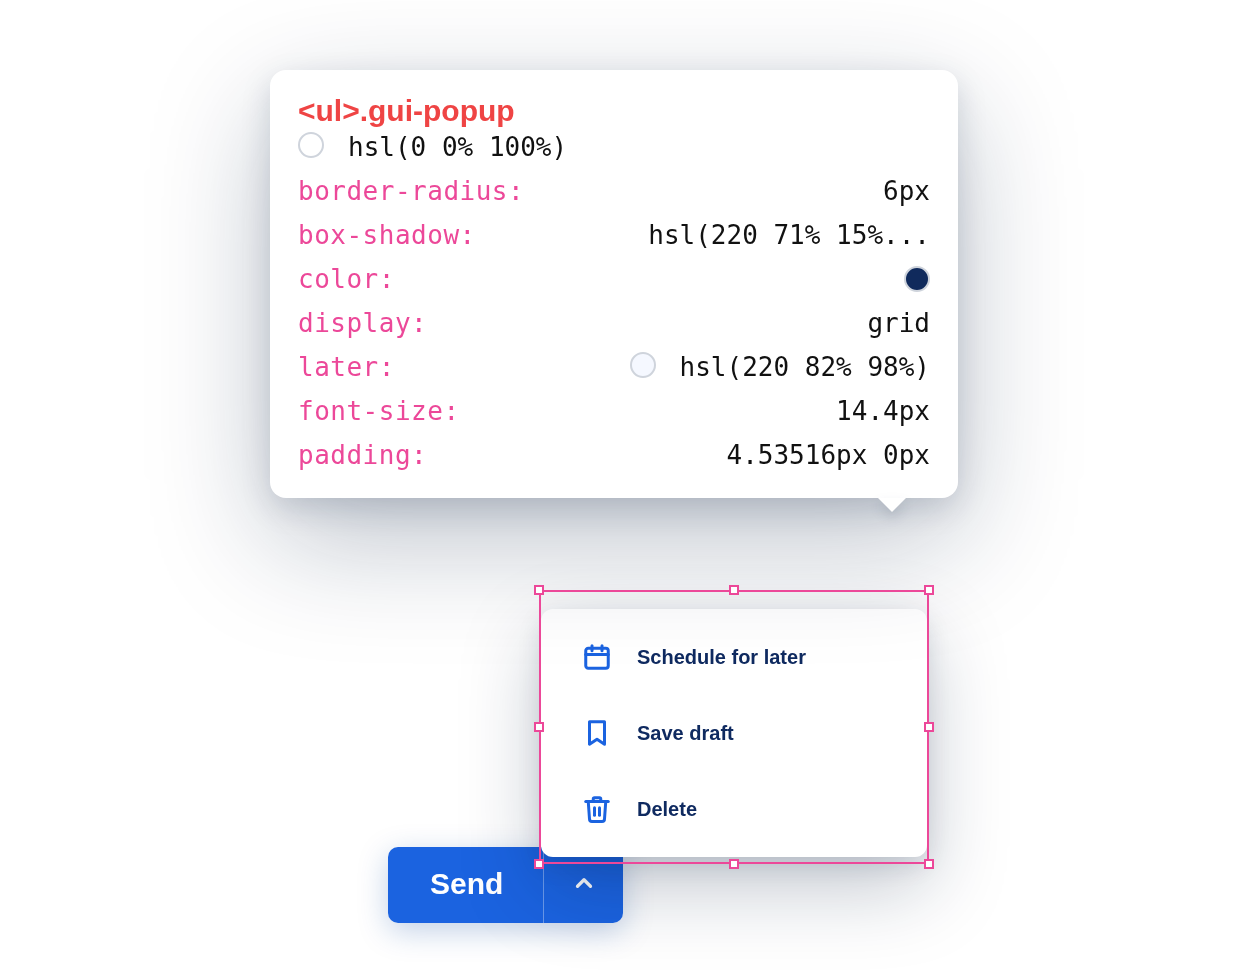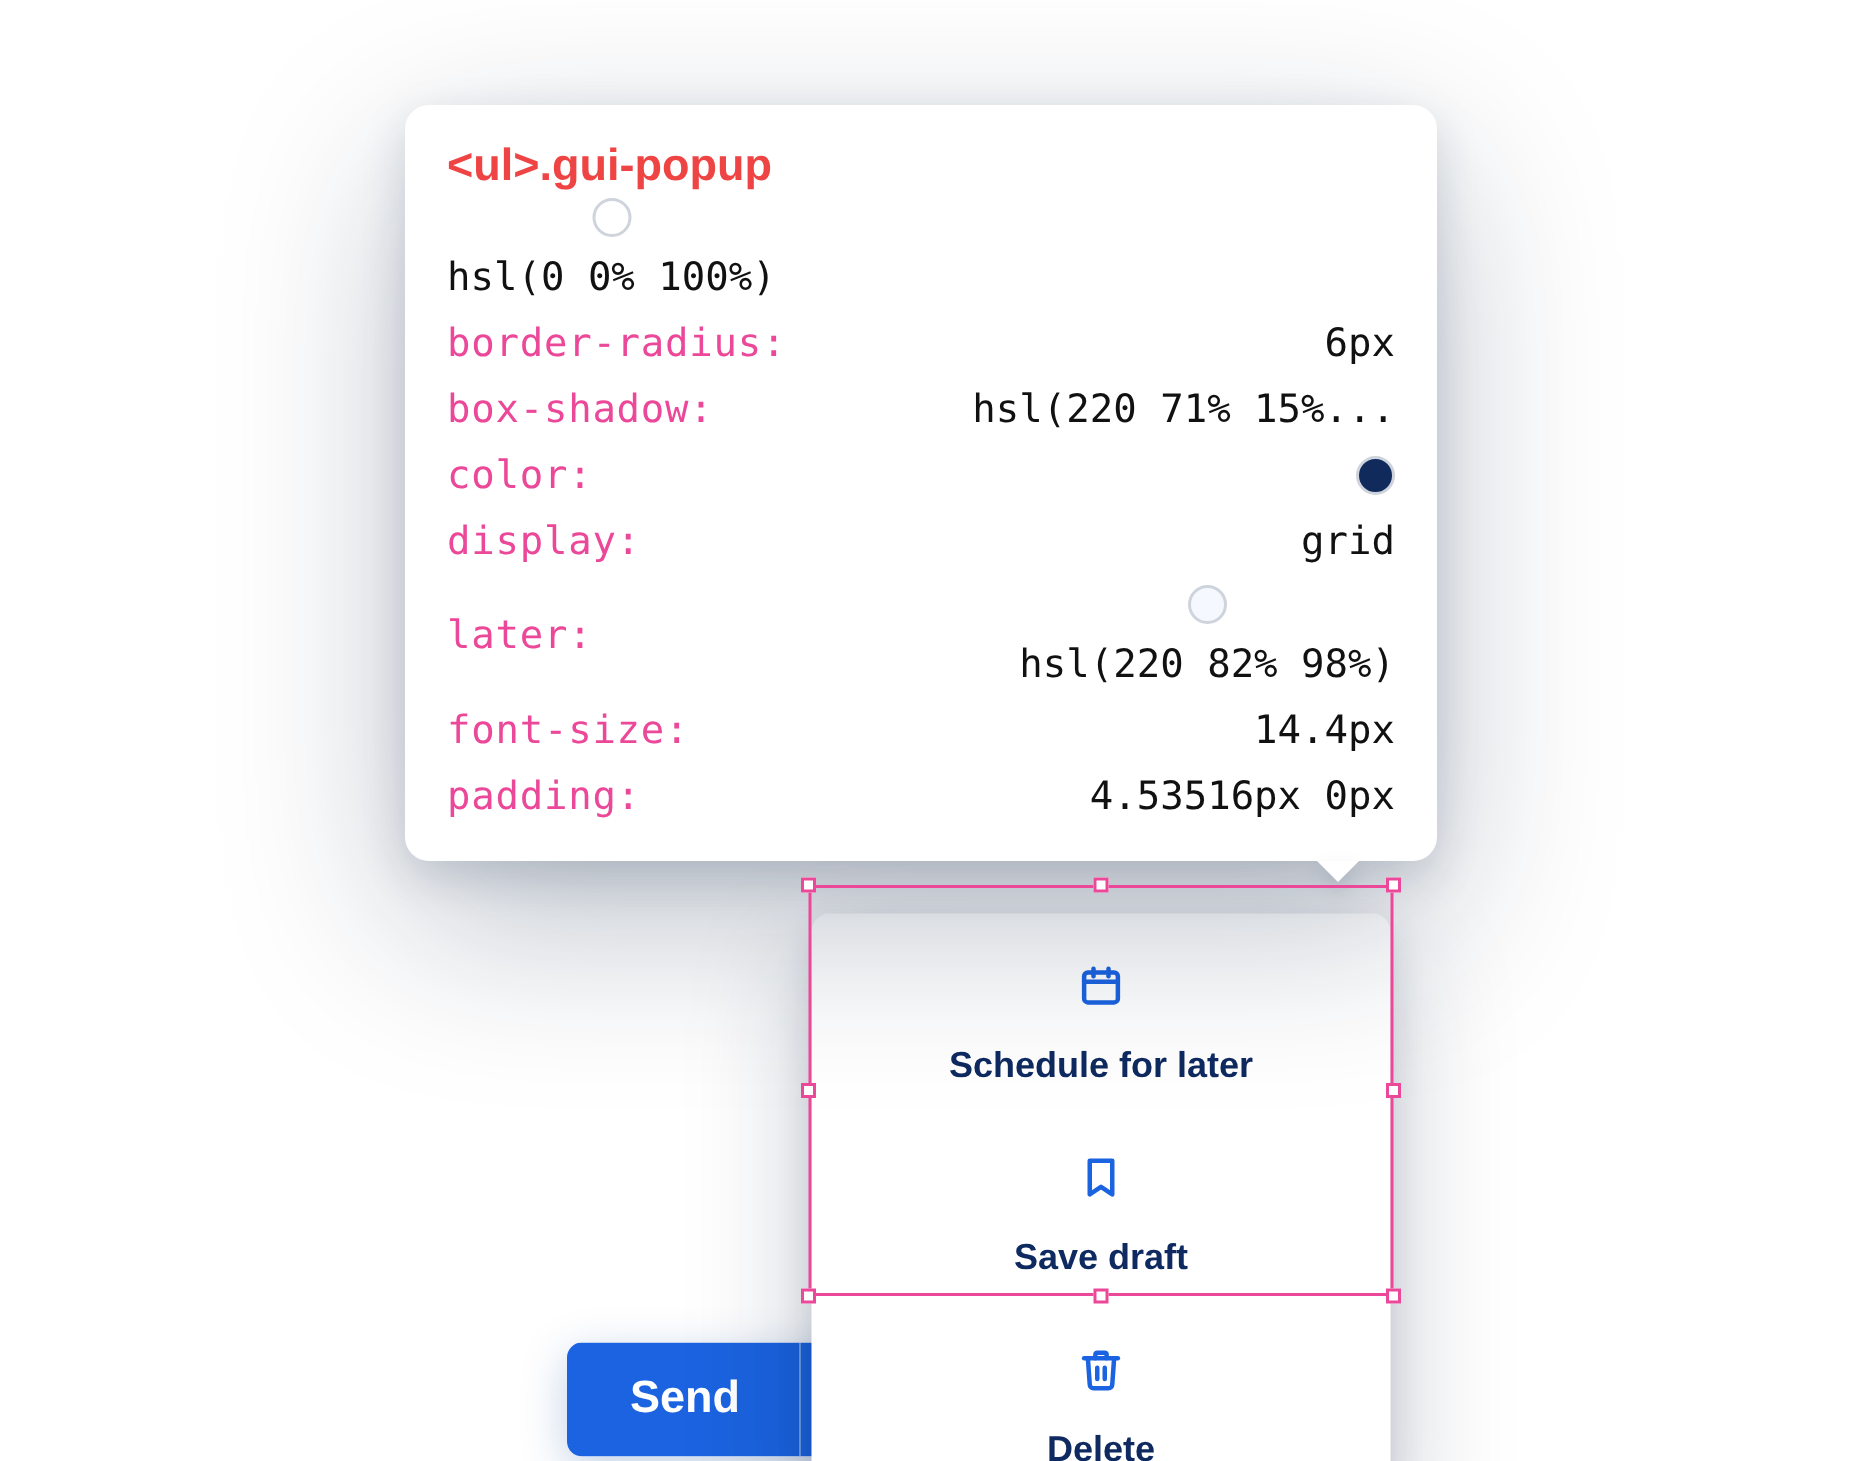--- a/index.html
+++ b/index.html
@@ -7,27 +7,26 @@
     margin: 0; padding: 0;
     width: 1238px; height: 974px;
     background: #ffffff;
     font-family: -apple-system, BlinkMacSystemFont, "Segoe UI", Helvetica, Arial, sans-serif;
     overflow: hidden;
   }
 
   
   .send-wrap {
     position: absolute;
-    left: 378px;
+    left: 388px;
     top: 847px;
     display: flex;
     border-radius: 10px;
     overflow: hidden;
     box-shadow: 0 8px 30px rgba(13,71,161,.25);
-    margin-top: 48px;
   }
   .send-main {
     background: #1b63e0;
     color: #fff;
     font-size: 30px;
     font-weight: 600;
     padding: 20px 40px 22px 42px;
     border: none;
     cursor: pointer;
   }
@@ -51,26 +50,25 @@
     background: #fff;
     border-radius: 12px;
     box-shadow: 0 30px 80px rgba(11,32,65,.25), 0 8px 24px rgba(11,32,65,.12);
     padding: 10px 0;
     display: grid;
   }
   .popup-item {
     display: flex;
     align-items: center;
     gap: 24px;
-    padding: 22px 52px;
+    padding: 22px 40px;
     color: #0f2a60;
-    font-size: 24px;
+    font-size: 20px;
     font-weight: 700;
     cursor: pointer;
-    flex-direction: column;
   }
   .popup-item .icon {
     width: 32px; height: 32px;
     display: flex; align-items: center; justify-content: center;
   }
   .popup-item svg { stroke: #1b63e0; }
 
   
   .sel-box {
     position: absolute;
@@ -130,21 +128,21 @@
   .inspector-dims .cross{ color: #6b7280; margin: 0 6px; font-weight: 700; }
   .prop-list { display: grid; row-gap: 14px; }
   .prop-row {
     display: flex;
     align-items: center;
     justify-content: space-between;
     font-family: ui-monospace, SFMono-Regular, Menlo, Consolas, monospace;
     font-size: 26px;
   }
   .prop-name  { color: #ec4899; letter-spacing: .5px; white-space: nowrap; }
-  .prop-value { color: #111; display: flex; align-items: center; gap: 12px; white-space: nowrap; flex-direction: column; }
+  .prop-value { color: #111; display: flex; gap: 24px; white-space: nowrap; }
   .swatch {
     width: 26px; height: 26px;
     border-radius: 50%;
     border: 2px solid #cfd4dc;
     flex: 0 0 auto;
   }
 
   
   .big-shadow {
     position: absolute;

